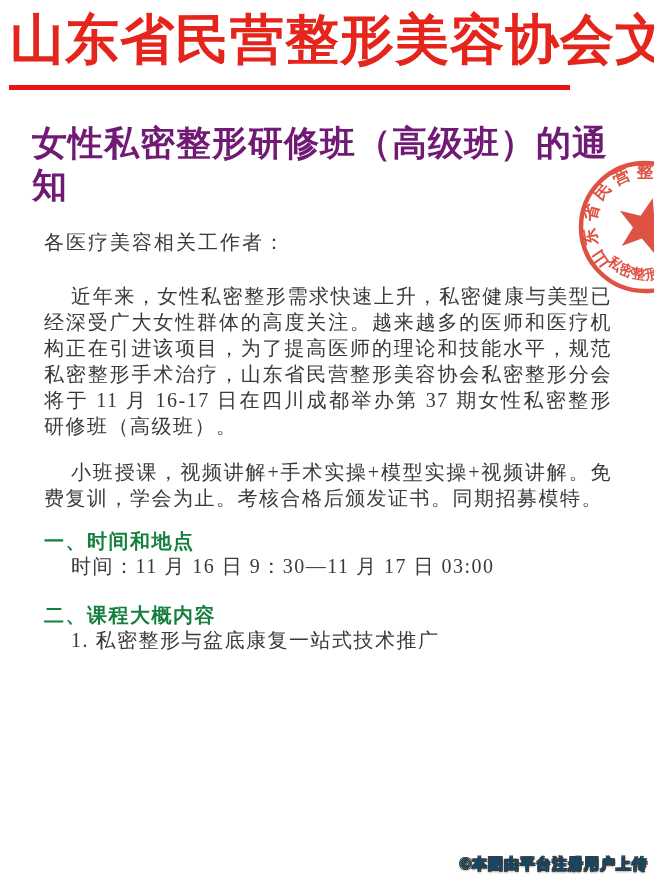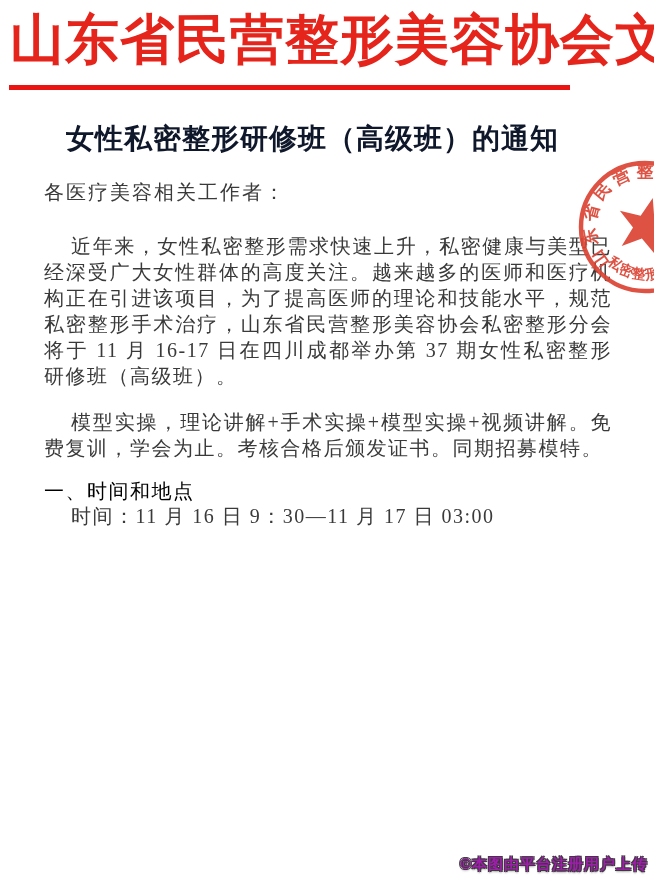--- a/index.html
+++ b/index.html
@@ -27,27 +27,27 @@
     letter-spacing:1px;
     color:var(--accent);
     white-space:nowrap;
   }
   .red-rule{
     width:561px;height:5px;
     margin:14px 0 0 9px;
     background:var(--rule);
   }
   .doc-title{
-    margin:32px 20px 0 66px;
+    margin:32px 20px 0 32px;
     font-family:var(--sans);
     font-weight:700;
-    font-size:28px;
+    font-size:35px;
     line-height:1.2;
     letter-spacing:1px;
-    color:#0f172a;
+    color:#701a75;
   }
   .salutation{
     margin:23px 42px 16px 44px;
     font-size:20px;
     line-height:26px;
     letter-spacing:2px;
     color:var(--ink);
   }
   .para{
     margin:20px 42px 0 44px;
@@ -62,25 +62,25 @@
   .para.p3{margin-top:24px;}
   .section{
     margin:0 42px 0 44px;
     color:var(--ink);
     font-size:20px;
     line-height:25.5px;
   }
   .section.s1{margin-top:17px;}
   .section.s2{margin-top:22px;}
   .section-heading{
-    font-weight:400;
+    font-weight:700;
     font-size:20px;
     line-height:26px;
     letter-spacing:1.5px;
-    color:#000000;
+    color:#15803d;
   }
   .section-line{
     margin:0;
     text-indent:27px;
     text-align:justify;
     letter-spacing:1.5px;
   }
   
   .stamp{
     position:absolute;
@@ -99,44 +99,48 @@
   .stamp-text.ring{font-size:17px;}
   .stamp-text.bottom{font-size:14px;}
   
   .watermark{
     position:absolute;
     right:6px;bottom:5px;
     font-family:var(--sans);
     font-weight:700;
     font-size:15px;
     letter-spacing:1px;
-    color:#a21caf;
+    color:#0c4a6e;
     text-shadow:-1px -1px 0 #3b3b3b,1px -1px 0 #3b3b3b,-1px 1px 0 #3b3b3b,1px 1px 0 #3b3b3b,0 2px 2px rgba(0,0,0,.35);
   }
 </style>
 </head>
 <body>
 
 <div class="page" style="background: rgb(255, 255, 255);">
 
   <h1 class="org-title">山东省民营整形美容协会文件</h1>
   <div class="red-rule"></div>
 
   <h2 class="doc-title">女性私密整形研修班（高级班）的通知</h2>
 
   <div class="salutation">各医疗美容相关工作者：</div>
 
   <p class="para p1">近年来，女性私密整形需求快速上升，私密健康与美型已经深受广大女性群体的高度关注。越来越多的医师和医疗机构正在引进该项目，为了提高医师的理论和技能水平，规范私密整形手术治疗，山东省民营整形美容协会私密整形分会将于 11 月 16-17 日在四川成都举办第 37 期女性私密整形研修班（高级班）。</p>
-  <p class="para p2">模型实操，理论讲解+手术实操+模型实操+视频讲解。免费复训，学会为止。考核合格后颁发证书。同期招募模特。</p>
+  <p class="para p2">小班授课，视频讲解+手术实操+模型实操+视频讲解。免费复训，学会为止。考核合格后颁发证书。同期招募模特。</p>
 
   <div class="section s1">
     <div class="section-heading">一、时间和地点</div>
     <p class="section-line">时间：11 月 16 日 9：30—11 月 17 日 03:00</p>
   </div>
 
+  <div class="section s2">
+    <div class="section-heading">二、课程大概内容</div>
+    <p class="section-line">1. 私密整形与盆底康复一站式技术推广</p>
+  </div>
 
   <svg class="stamp" viewBox="0 0 170 200" width="170" height="200" aria-hidden="true">
     <defs>
       <path id="ringPath" d="M 39.6 113.4 A 50 50 0 1 1 110.4 113.4" fill="none"></path>
       <path id="botPath" d="M 35.2 111.4 A 52 52 0 0 0 114.8 111.4" fill="none"></path>
     </defs>
     <circle class="stamp-stroke" cx="75" cy="78" r="64" fill="none" stroke-width="4.5"></circle>
     <polygon class="stamp-fill" transform="rotate(15 75 78)" points="75,48 82.1,68.3 103.5,68.7 86.4,81.7 92.6,102.3 75,90 57.4,102.3 63.6,81.7 46.5,68.7 67.9,68.3"></polygon>
     <text class="stamp-text ring">
       <textPath href="#ringPath" startOffset="0" textLength="235" lengthAdjust="spacing">山东省民营整形美容协会</textPath>

